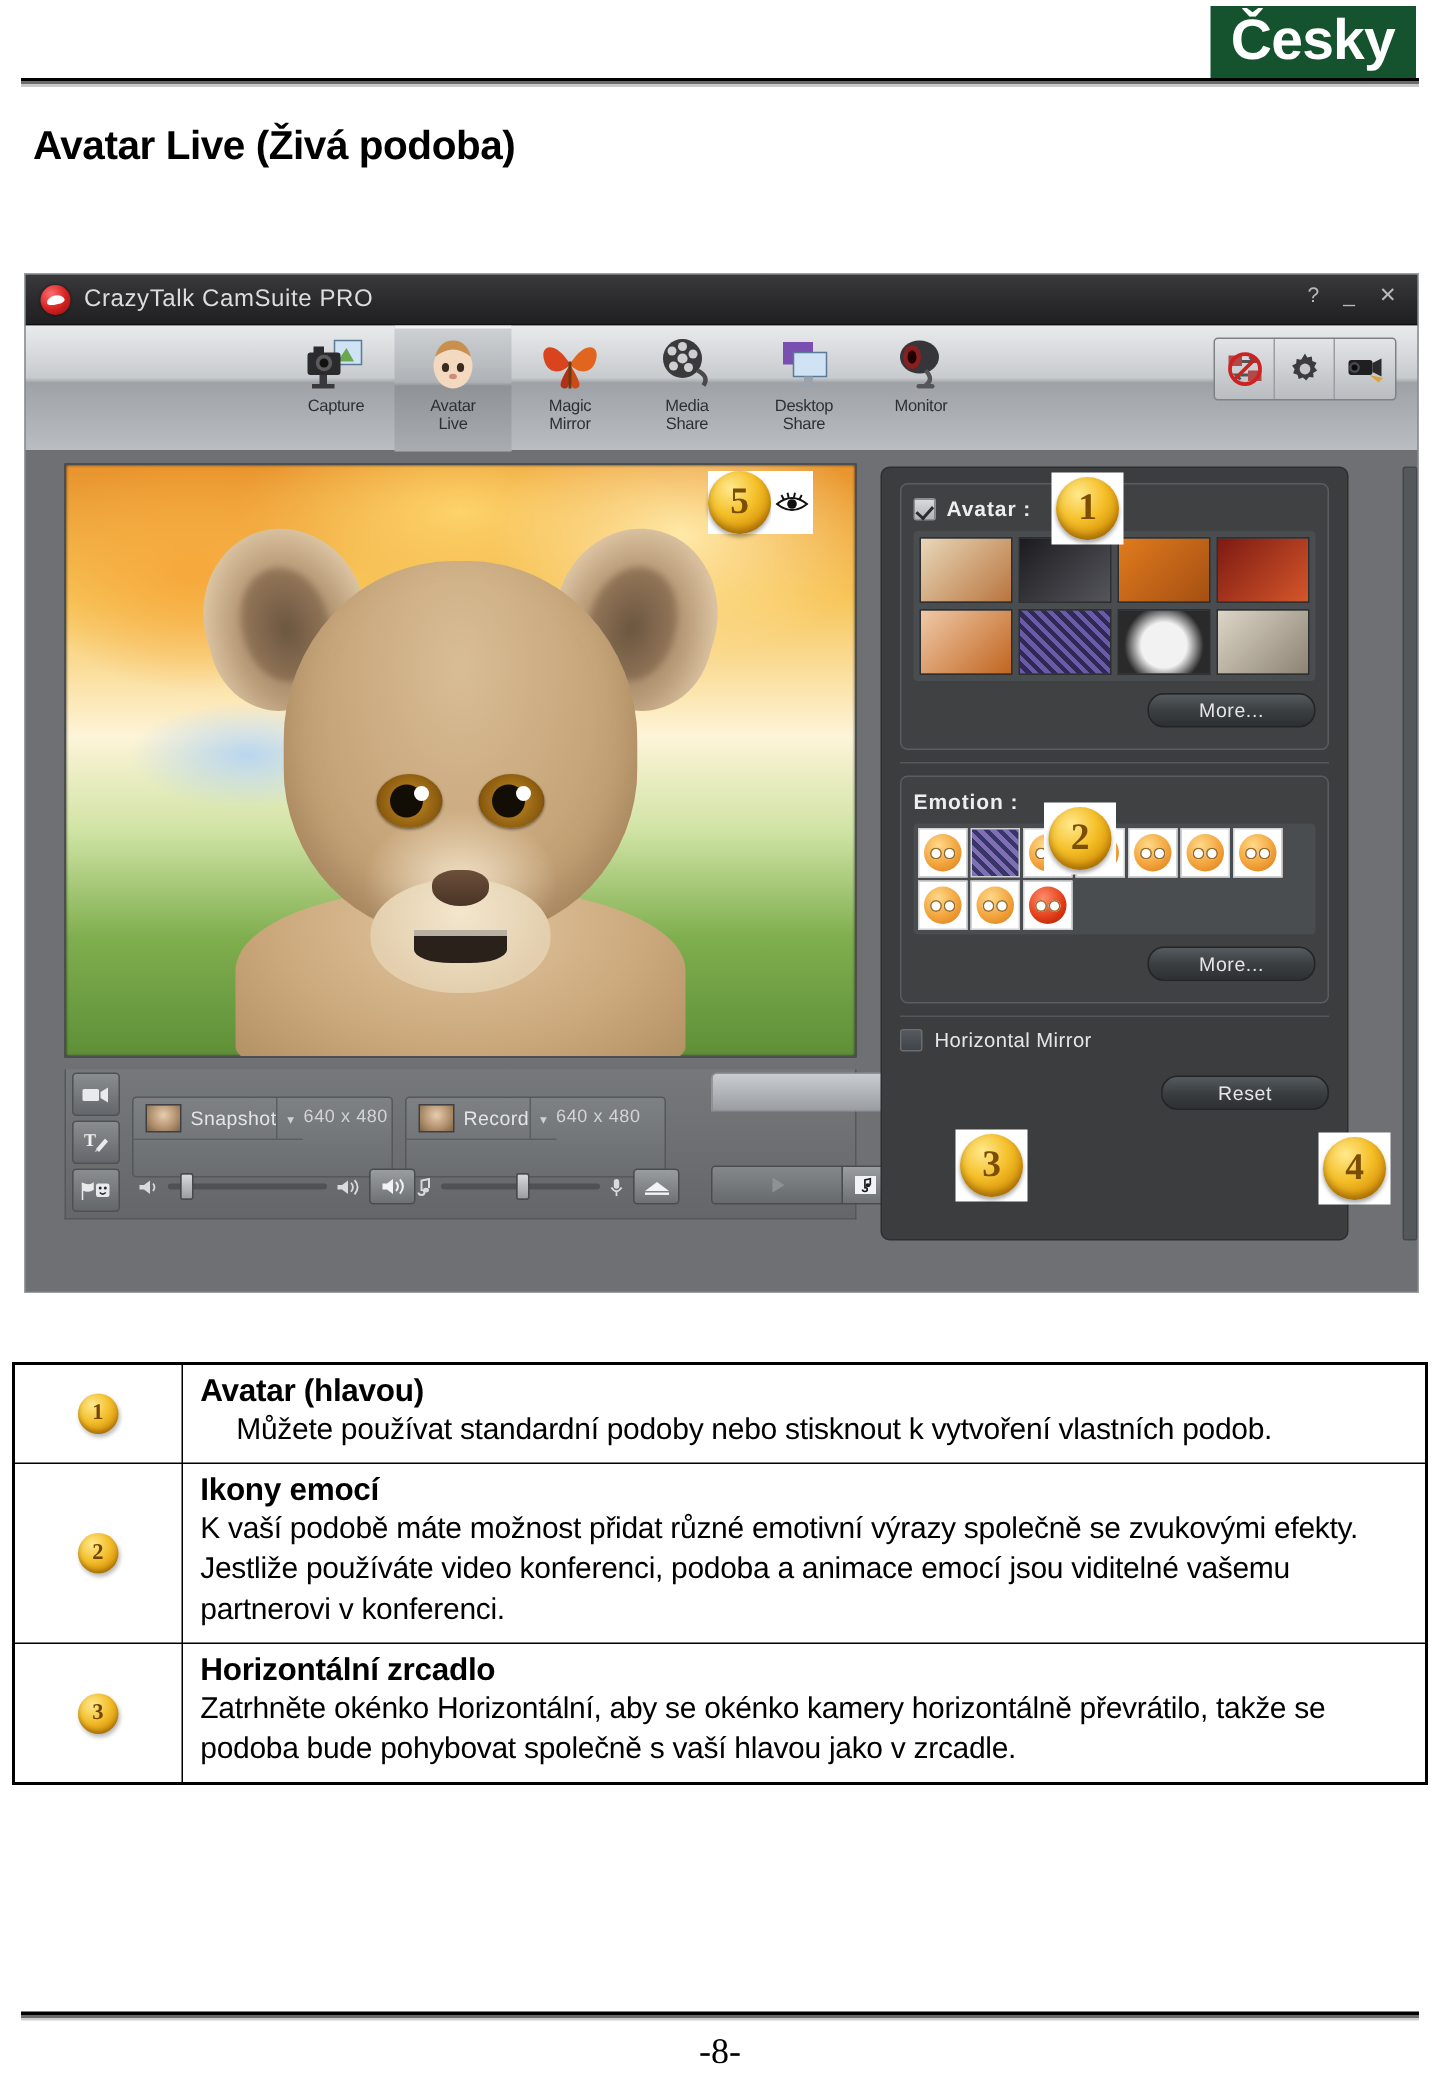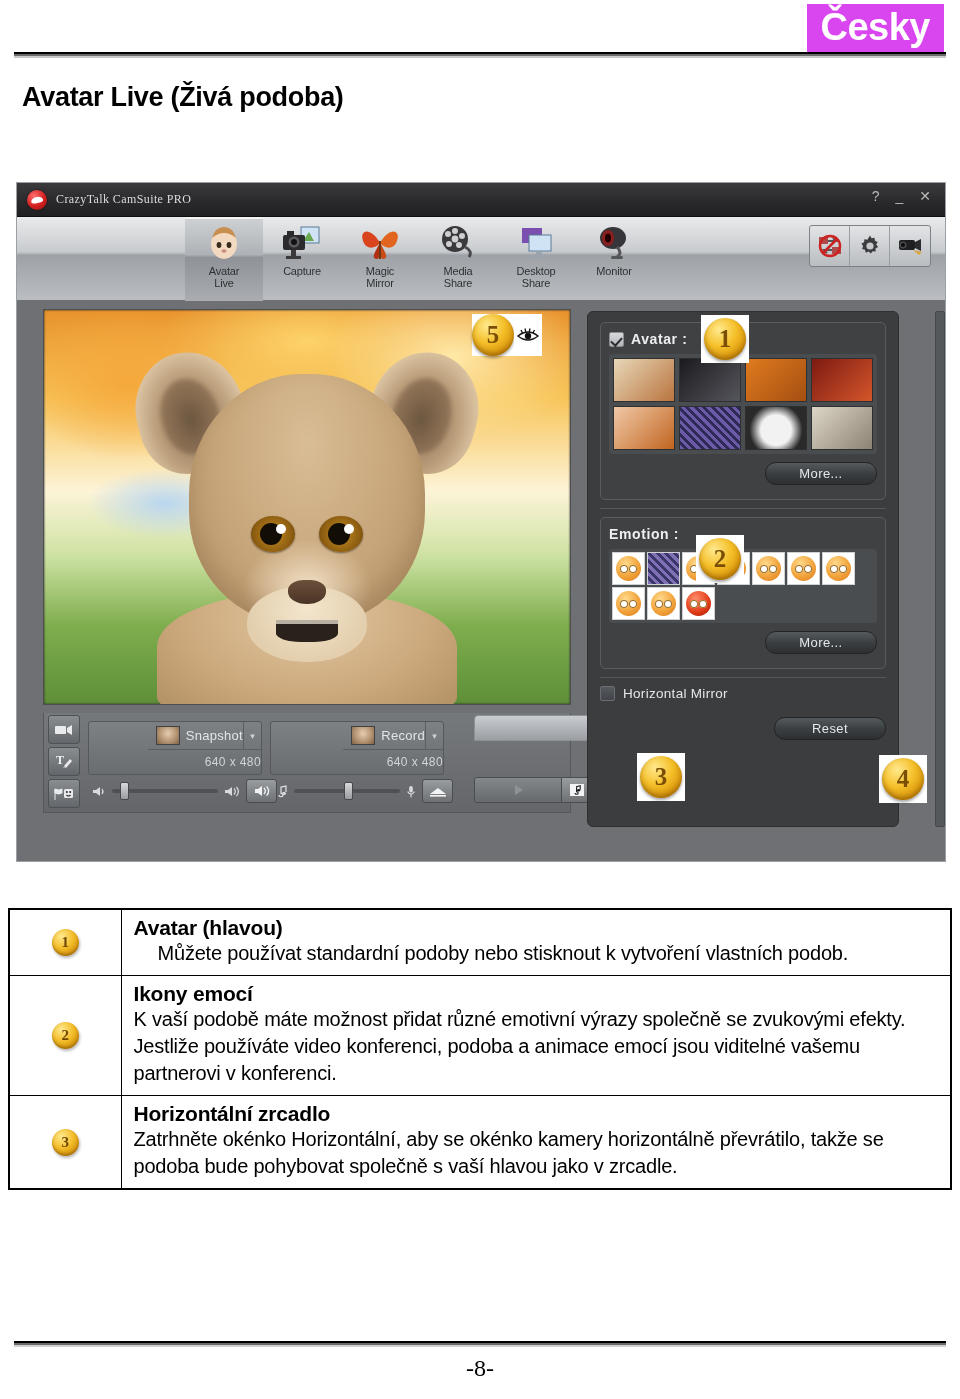--- a/index.html
+++ b/index.html
@@ -7,21 +7,21 @@
     width: 960px; height: 1399px;
     background: #ffffff;
     font-family: "Liberation Sans", sans-serif;
     overflow: hidden;
   }
   .page { position: relative; width: 960px; height: 1399px; background:#fff; }
 
   
   .lang-badge {
     position: absolute; right: 16px; top: 4px;
-    background: #d946ef; color: #fff;
+    background: #14532d; color: #fff;
     font-size: 38px; font-weight: bold;
     line-height: 1; padding: 4px 14px 8px 14px;
     letter-spacing: -0.5px;
   }
   .rule-top {
     position: absolute; left: 14px; top: 52px; width: 932px; height: 7px;
     background: linear-gradient(to bottom, #000 0 2px, #6b6b6b 2px 4px, #c9c9c9 4px 6px, #ffffff 6px 7px);
   }
   .doc-title {
     position: absolute; left: 22px; top: 82px;
@@ -50,22 +50,22 @@
     background: radial-gradient(circle at 35% 30%, #ff6d6d 0%, #d21f1f 55%, #8d0f0f 100%);
     position: relative; flex: 0 0 auto;
     box-shadow: 0 0 2px rgba(0,0,0,.7);
   }
   .logo-dot::after {
     content:''; position:absolute; left:4px; top:7px; width:12px; height:6px;
     background:#fff; border-radius: 60% 60% 50% 50%/80% 80% 40% 40%;
     transform: rotate(-12deg);
   }
   .app-title {
-    color: #dcdcdc; font-size: 12px; margin-left: 9px;
-    letter-spacing: .4px; font-weight: 300; font-family: Liberation Serif, serif;
+    color: #dcdcdc; font-size: 16px; margin-left: 9px;
+    letter-spacing: .4px; font-weight: 300;
   }
   .win-btns { position: absolute; right: 14px; top: 6px; display:flex; gap:16px; align-items:center; }
   .win-btns span { color:#b9b9b9; font-size:14px; line-height:1; cursor:default; }
 
   
   .modbar {
     position: relative; height: 84px;
     background: linear-gradient(to bottom, #e9eaec 0%, #c8cbce 42%, #9ea2a6 46%, #babec2 100%);
     border-bottom: 1px solid #6d7175;
     display: flex; align-items: flex-start; padding-left: 168px;
@@ -166,22 +166,22 @@
     position: absolute; left: 26px; top: 412px; width: 528px; height: 100px;
     background: linear-gradient(to bottom, #76797c, #646669);
     border: 1px solid #55585b; border-top: none;
   }
   .side-tools { position:absolute; left:4px; top:2px; display:flex; flex-direction:column; gap:3px; }
   .side-btn {
     width:32px; height:29px; border:1px solid #4e5154; border-radius:3px;
     background: linear-gradient(to bottom, #8a8d90, #63666a);
     display:flex; align-items:center; justify-content:center; cursor:pointer;
   }
-  .capgroup { position:absolute; top:8px; height:54px; border:1px solid #55585b; border-radius:3px;
-              background: linear-gradient(to bottom,#7e8184,#6a6d70); display:flex; flex-direction:column;align-items:flex-end; }
+  .capgroup { position:absolute; top:18px; height:54px; border:1px solid #55585b; border-radius:3px;
+              background: linear-gradient(to bottom,#7e8184,#6a6d70); display:flex; flex-direction:row; }
   .capgroup.snap { left:44px; width:174px; }
   .capgroup.rec  { left:226px; width:174px; }
   .cap-top { display:flex; align-items:center; height:28px; border-bottom:1px solid #5c5f62; }
   .cap-thumb { width:24px; height:19px; margin:0 6px 0 8px; border:1px solid #3f4144;
                background: radial-gradient(circle at 50% 38%, #e6cdb0 0%, #b08f6d 60%, #7d6348 100%); }
   .cap-label { color:#e2e4e6; font-size:13px; flex:1; text-align:center; letter-spacing:.3px; }
   .cap-caret { width:18px; text-align:center; color:#cfd1d3; font-size:9px; border-left:1px solid #5c5f62; line-height:28px; }
   .cap-res { height:25px; color:#d2d4d6; font-size:12px; text-align:center; line-height:25px; letter-spacing:.4px; }
   .slider-row { position:absolute; top:62px; height:32px; display:flex; align-items:center; gap:6px; }
   .slider-row.a { left:48px; }
@@ -300,50 +300,50 @@
       <div class="app-title">CrazyTalk CamSuite PRO</div>
       <div class="win-btns">
         <span>?</span>
         <span>_</span>
         <span>✕</span>
       </div>
     </div>
 
     <div class="modbar">
 
-      <div class="mod active">
-        <div class="mod-ico">
-          <svg width="46" height="40" viewBox="0 0 46 40">
-            <ellipse cx="23" cy="21" rx="13" ry="15" fill="#f3d9c0"></ellipse>
-            <path d="M11 15 q12 -10 24 0 q-3 -11 -12 -11 q-9 0 -12 11z" fill="#c98f4e"></path>
-            <ellipse cx="18" cy="22" rx="2.4" ry="3" fill="#3a2a1c"></ellipse>
-            <ellipse cx="28" cy="22" rx="2.4" ry="3" fill="#3a2a1c"></ellipse>
-            <ellipse cx="23" cy="28" rx="2.6" ry="1.8" fill="#d08b7a"></ellipse>
-          </svg>
-        </div>
-        <div class="mod-lbl">
-          <span>Avatar</span><br>
-          <span>Live</span>
-        </div>
-      </div>
-
       <div class="mod">
         <div class="mod-ico">
           <svg width="46" height="40" viewBox="0 0 46 40">
             <rect x="22" y="4" width="18" height="16" fill="#cfe3f5" stroke="#5a7a95"></rect>
             <polygon points="24,18 30,9 35,18" fill="#6aa84f"></polygon>
             <rect x="4" y="12" width="22" height="15" rx="2" fill="#2b2b2d"></rect>
             <rect x="8" y="8" width="7" height="5" fill="#2b2b2d"></rect>
             <circle cx="15" cy="19" r="5.5" fill="#5b5b5e"></circle>
             <circle cx="15" cy="19" r="3" fill="#111"></circle>
             <rect x="12" y="27" width="5" height="7" fill="#3a3a3c"></rect>
             <rect x="7" y="33" width="15" height="3" fill="#3a3a3c"></rect>
           </svg>
         </div>
         <div class="mod-lbl">Capture</div>
+      </div>
+
+      <div class="mod active">
+        <div class="mod-ico">
+          <svg width="46" height="40" viewBox="0 0 46 40">
+            <ellipse cx="23" cy="21" rx="13" ry="15" fill="#f3d9c0"></ellipse>
+            <path d="M11 15 q12 -10 24 0 q-3 -11 -12 -11 q-9 0 -12 11z" fill="#c98f4e"></path>
+            <ellipse cx="18" cy="22" rx="2.4" ry="3" fill="#3a2a1c"></ellipse>
+            <ellipse cx="28" cy="22" rx="2.4" ry="3" fill="#3a2a1c"></ellipse>
+            <ellipse cx="23" cy="28" rx="2.6" ry="1.8" fill="#d08b7a"></ellipse>
+          </svg>
+        </div>
+        <div class="mod-lbl">
+          <span>Avatar</span><br>
+          <span>Live</span>
+        </div>
       </div>
 
       <div class="mod">
         <div class="mod-ico">
           <svg width="46" height="40" viewBox="0 0 46 40">
             <path d="M23 20 C14 4, 2 6, 6 18 C9 27, 18 26, 23 20z" fill="#d9441f"></path>
             <path d="M23 20 C32 4, 44 6, 40 18 C37 27, 28 26, 23 20z" fill="#e2651f"></path>
             <path d="M23 20 C17 30, 14 36, 20 36 C23 36, 23 28, 23 20z" fill="#b33014"></path>
             <path d="M23 20 C29 30, 32 36, 26 36 C23 36, 23 28, 23 20z" fill="#c94c18"></path>
             <rect x="22" y="18" width="2" height="18" fill="#6b3a12"></rect>

